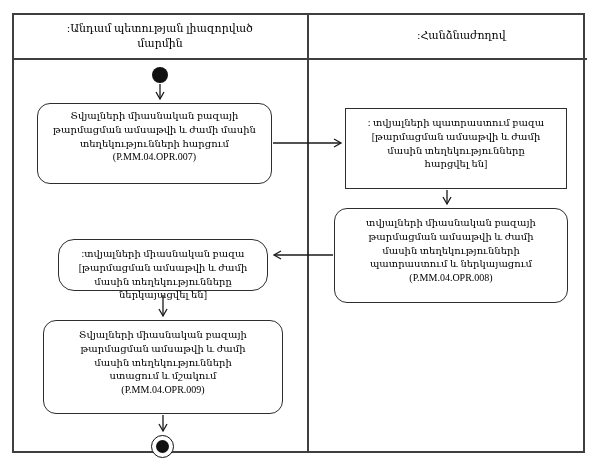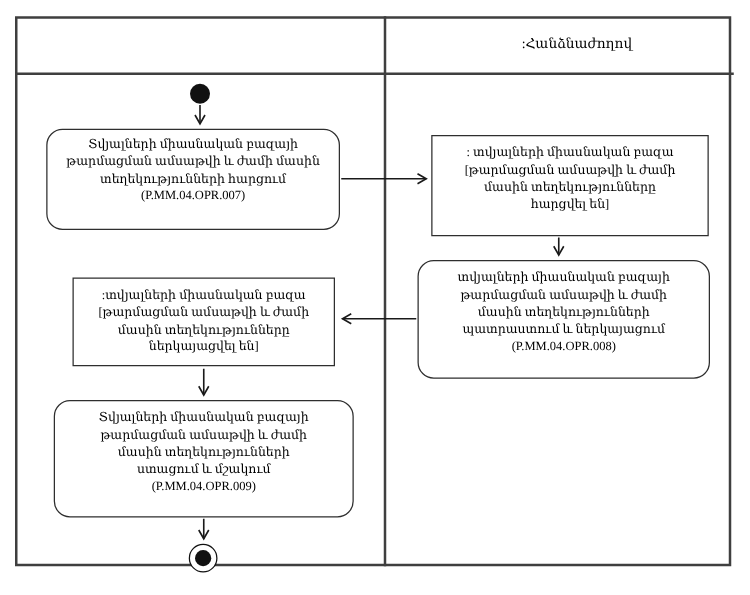--- a/index.html
+++ b/index.html
@@ -28,21 +28,21 @@
   .node{
     position:absolute;box-sizing:border-box;background:#ffffff;border:1.4px solid #2e2e2e;
     font-size:10px;line-height:1.38;text-align:center;
     display:flex;justify-content:center;align-items:flex-start;
   }
   .node .txt{padding-top:3px;}
   .rounded{border-radius:13px;}
   .action-1{left:37px;top:103px;width:235px;height:81px;padding:2px 10px;}
   .object-1{left:345px;top:108px;width:222px;height:81px;padding:4px 18px;}
   .action-2{left:334px;top:208px;width:234px;height:95px;padding:4px 22px;}
-  .object-2{left:58px;top:222px;width:210px;height:71px;padding:4px 14px;}
+  .object-2{left:58px;top:239px;width:210px;height:52px;padding:4px 14px;border-radius:16px;}
   .action-3{left:43px;top:320px;width:240px;height:94px;padding:4px 26px;}
   .initial-node{
     position:absolute;left:152px;top:67px;width:16px;height:16px;border-radius:50%;background:#111111;
   }
   .final-node{
     position:absolute;left:151px;top:435px;width:23px;height:23px;border-radius:50%;
     border:1.6px solid #111111;box-sizing:border-box;display:flex;align-items:center;justify-content:center;
     background:#ffffff;
   }
   .final-node .dot{width:13px;height:13px;border-radius:50%;background:#111111;}
@@ -50,32 +50,35 @@
 </style>
 </head>
 <body>
 
 <div class="stage">
 
   <div class="frame"></div>
   <div class="lane-divider"></div>
   <div class="header-divider"></div>
 
+  <div class="lane-title left">
+    <div class="tt">:Անդամ պետության լիազորված մարմին</div>
+  </div>
   <div class="lane-title right">
     <div class="tt">:Հանձնաժողով</div>
   </div>
 
   <div class="initial-node"></div>
 
   <div class="node rounded action-1">
     <div class="txt">Տվյալների միասնական բազայի թարմացման ամսաթվի և ժամի մասին տեղեկությունների հարցում (P.MM.04.OPR.007)</div>
   </div>
 
   <div class="node object-1">
-    <div class="txt">: տվյալների միասնական բազա [թարմացման ամսաթվի և ժամի մասին տեղեկությունները հարցվել են]</div>
+    <div class="txt">: տվյալների պատրաստում բազա [թարմացման ամսաթվի և ժամի մասին տեղեկությունները հարցվել են]</div>
   </div>
 
   <div class="node rounded action-2">
     <div class="txt">տվյալների միասնական բազայի թարմացման ամսաթվի և ժամի մասին տեղեկությունների պատրաստում և ներկայացում (P.MM.04.OPR.008)</div>
   </div>
 
   <div class="node object-2">
     <div class="txt">:տվյալների միասնական բազա [թարմացման ամսաթվի և ժամի մասին տեղեկությունները ներկայացվել են]</div>
   </div>
 

